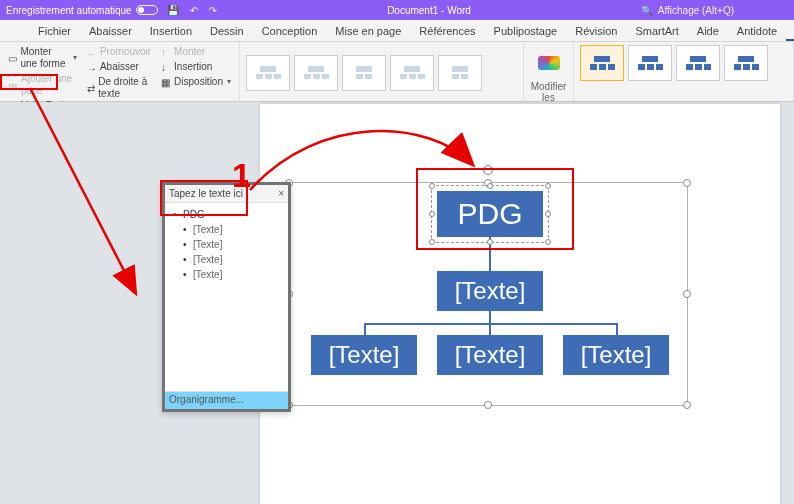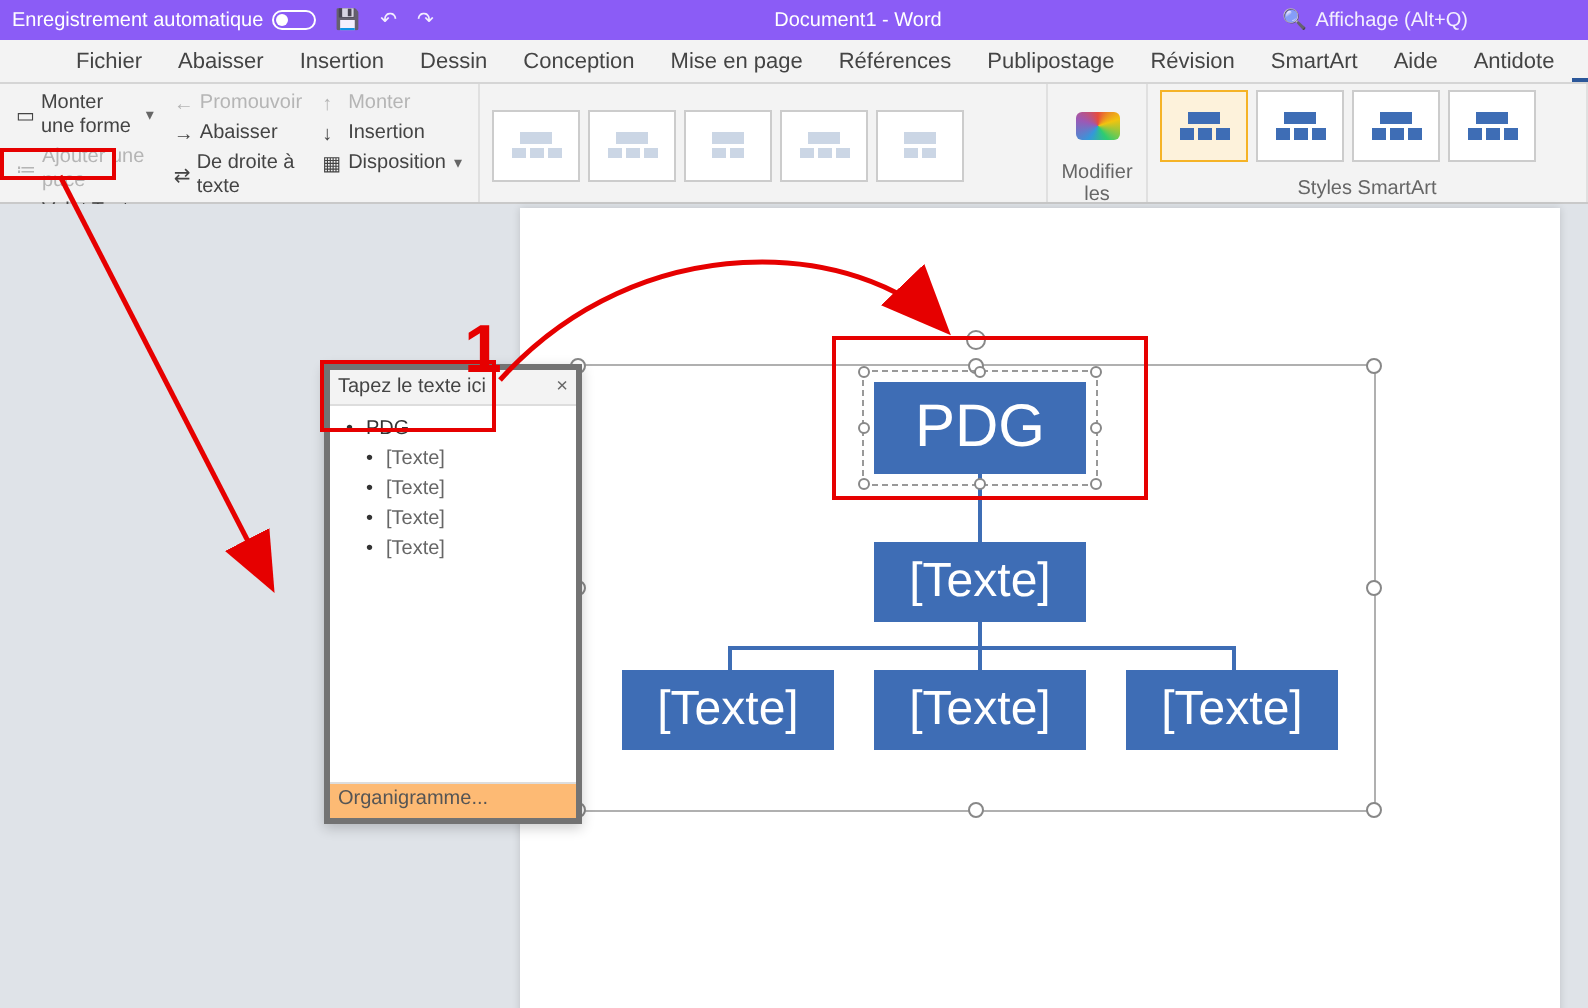--- a/index.html
+++ b/index.html
@@ -85,21 +85,21 @@
   .sh5{top:-3px;left:calc(50% - 3px)}.sh6{bottom:-3px;left:calc(50% - 3px)}.sh7{left:-3px;top:calc(50% - 3px)}.sh8{right:-3px;top:calc(50% - 3px)}
 
   
   .textpane { position:absolute; left:162px; top:80px; width:129px; height:230px; background:#fff; border:3px solid #737373; box-shadow:0 2px 6px rgba(0,0,0,.2); font-size:10px; }
   .textpane .hdr { background:#f3f3f3; height:18px; display:flex; align-items:center; justify-content:space-between; padding:0 4px; color:#444; border-bottom:1px solid #ddd; }
   .textpane .hdr .close { cursor:pointer; color:#666; }
   .textpane ul { list-style:none; padding:4px 8px; }
   .textpane li { padding:2px 0 2px 10px; position:relative; color:#333; }
   .textpane li::before { content:"•"; position:absolute; left:0; color:#333; }
   .textpane li.sub { margin-left:10px; color:#666; }
-  .textpane .ftr { position:absolute; bottom:0; left:0; right:0; height:18px; border-top:1px solid #ddd; padding:2px 4px; color:#555; background:#fdba74; }
+  .textpane .ftr { position:absolute; bottom:0; left:0; right:0; height:18px; border-top:1px solid #ddd; padding:2px 4px; color:#555; background:#7dd3fc; }
 
   
   .ann { position:absolute; pointer-events:none; }
   .redbox { border:2px solid #e60000; position:absolute; }
   .big1 { color:#e60000; font-weight:bold; font-size:34px; position:absolute; }
   svg.arrow { position:absolute; overflow:visible; }
 
   .highlight-volet { position:absolute; left:0; top:74px; width:58px; height:16px; border:2px solid #e60000; }
 </style>
 </head>
@@ -270,21 +270,20 @@
         </div>
       <div class="st">
           <div class="b1"></div>
           <div class="row">
             <div class="b2"></div>
             <div class="b2"></div>
             <div class="b2"></div>
           </div>
         </div>
     </div>
-    <div class="label">Styles SmartArt</div>
   </div>
 </div>
 
 <div class="highlight-volet ann"></div>
 
 <div class="surface">
   <div class="page"></div>
 
   <div class="canvas">
     <div class="rot"></div>

